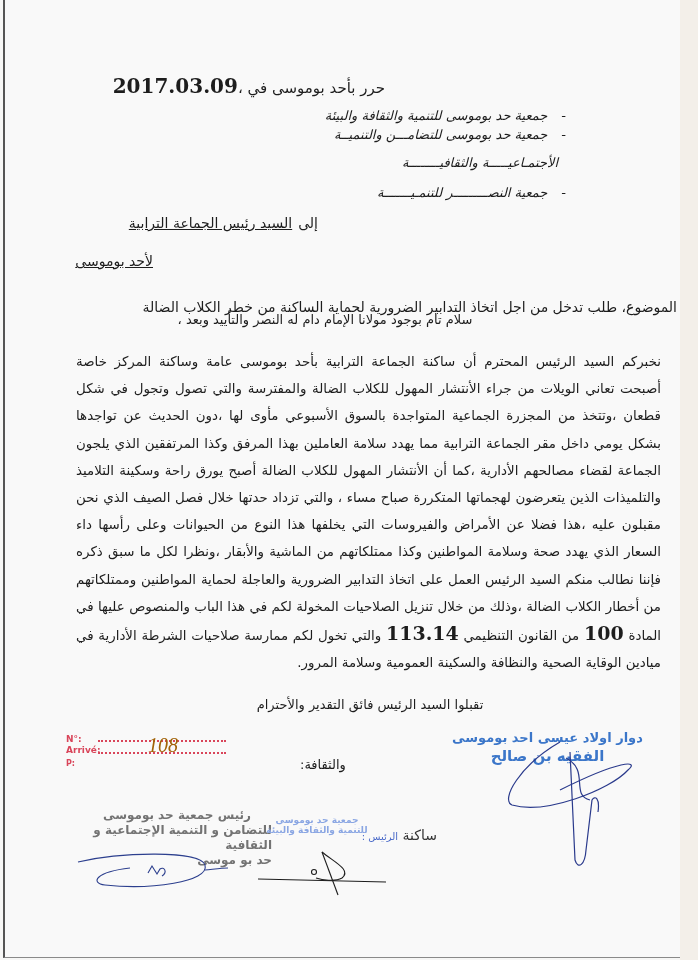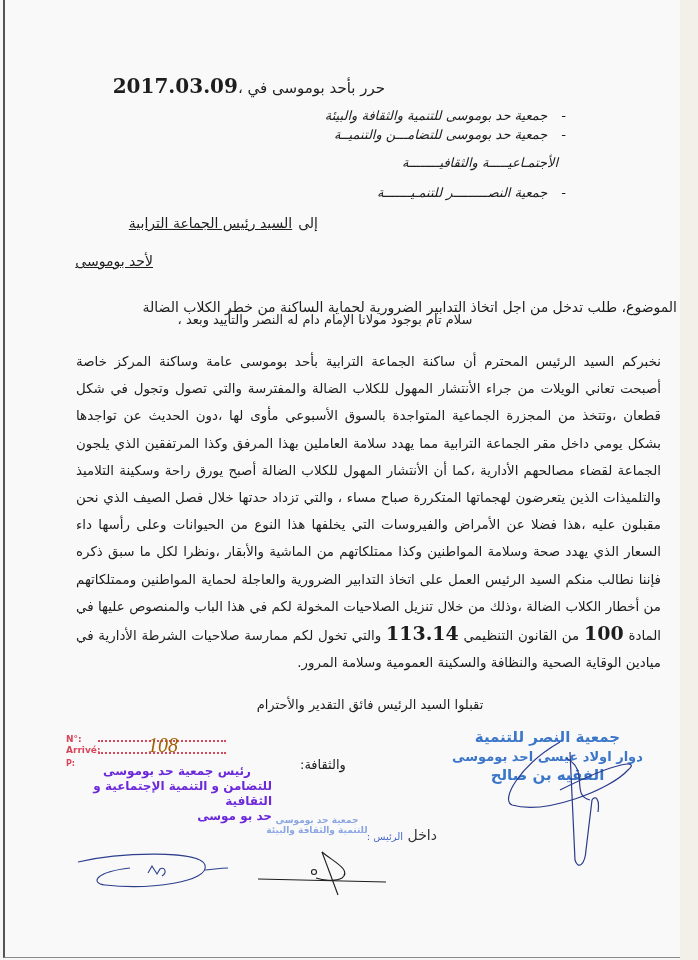--- a/index.html
+++ b/index.html
@@ -37,21 +37,21 @@
   .body-text .num { font-family:"DejaVu Serif", serif; font-weight:bold; font-size:19px; }
   .closing { left:210px; width:320px; top:697px; font-size:13px; text-align:center; white-space:nowrap; }
   .signatures-label { left:300px; top:757px; font-size:13px; white-space:nowrap; }
   .stamp-red { left:66px; top:732px; width:160px; height:62px; color:#d9455a; }
   .stamp-red .lbl { position:absolute; left:0; font-size:9px; font-weight:bold; }
   .stamp-red .dots { position:absolute; left:32px; width:128px; border-bottom:2px dotted #d9455a; }
   .stamp-red .date { position:absolute; left:55px; top:34px; font-size:18px; font-family:"Liberation Sans Narrow","Liberation Sans",sans-serif; letter-spacing:1px; }
   .stamp-red .hand { position:absolute; left:82px; top:-6px; font-size:20px; color:#a16207; font-style:italic; font-family:Liberation Serif, serif;margin-top:8px; }
   .stamp-blue { left:445px; top:728px; width:205px; text-align:center; color:#3b76c9; font-weight:bold; font-size:15px; line-height:19px; }
   .stamp-blue .l2 { font-size:13px; }
-  .stamp-navy { left:82px; top:764px; width:190px; text-align:center; color:#6d28d9; font-weight:bold; line-height:15px; }
+  .stamp-navy { left:82px; top:808px; width:190px; text-align:center; color:#737373; font-weight:bold; line-height:15px; }
   .stamp-navy .l1 { font-size:12px; }
   .stamp-navy .l2, .stamp-navy .l3 { font-size:12px;text-align:right; }
   .deputy { left:262px; top:815px; width:175px; }
   .deputy .stamp-small { color:#8aa6e3; font-size:9px; font-weight:bold; text-align:center; width:110px; }
   .deputy .label { position:absolute; right:0; top:12px; font-size:14px; color:#333; white-space:nowrap; }
   .deputy .label .sub { color:#4a6ac9; font-size:10px; }
   svg.sig { position:absolute; left:0; top:0; pointer-events:none; }
 </style>
 </head>
 <body>
@@ -95,35 +95,34 @@
 <div class="abs stamp-red">
   <span class="lbl" style="top:2px">N°:</span>
   <div class="dots" style="top:8px"></div>
   <span class="lbl" style="top:13px">Arrivé:</span>
   <div class="dots" style="top:20px"></div>
   <span class="lbl" style="top:27px; font-size:8px">P:</span>
   <span class="hand">108</span>
 </div>
 
 <div class="abs stamp-blue rtl">
-  <div>جمعية النصر للتنمية</div>
   <div class="l2">دوار اولاد عيسى احد بوموسى</div>
   <div>الفقيه بن صالح</div>
 </div>
 
 <div class="abs stamp-navy rtl">
   <div class="l1">رئيس جمعية حد بوموسى</div>
   <div class="l2">للتضامن و التنمية الإجتماعية و الثقافية</div>
   <div class="l3">حد بو موسى</div>
 </div>
 
 <div class="abs deputy">
   <div class="stamp-small rtl">جمعية حد بوموسى للتنمية والثقافة والبيئة</div>
   <div class="label rtl">
-    <span>داخل</span>
+    <span>ساكنة</span>
     <span class="sub">الرئيس :</span>
   </div>
 </div>
 
 <svg class="sig" width="698" height="960">
 
   <g fill="none" stroke="#2a3a8c" stroke-width="1.2">
     <path d="M560,742 C520,765 500,800 512,805 C545,815 610,790 628,770 C640,760 620,760 560,790"></path>
     <path d="M570,752 L575,860 C578,870 585,865 586,850 L592,800 C595,795 600,798 598,812"></path>
     <path d="M566,758 C590,770 570,795 590,800"></path>

